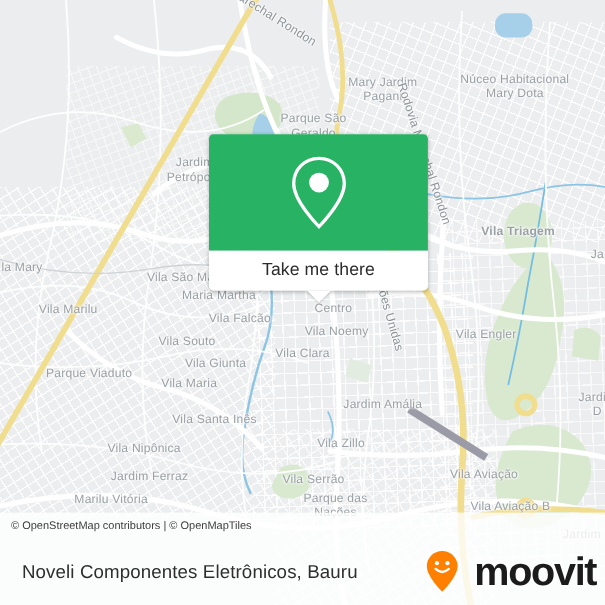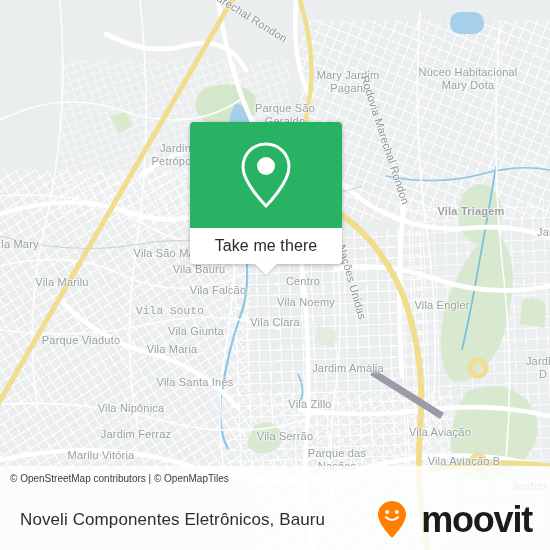--- a/index.html
+++ b/index.html
@@ -57,21 +57,21 @@
     line-height:1.15;
   }
   .lbl.road{
     color:#8d9398;
     font-size:11px;
   }
 
   
   .card{
     position:absolute;
-    left:190px;top:122px;width:152px;
+    left:190px;top:122px;width:199px;
     border-radius:4px;
     box-shadow:0 1px 4px rgba(0,0,0,.28);
     overflow:visible;
     background:transparent;
   }
   .card-top{
     background:#28b264;
     height:106px;
     border-radius:4px 4px 0 0;
     display:flex;align-items:center;justify-content:center;
@@ -106,21 +106,21 @@
     font-size:10px;color:#3c3c3c;padding-left:10px;letter-spacing:0;
   }
   .footer{
     position:absolute;left:0;right:0;top:490px;height:60px;
     background:rgba(255,255,255,.80);
     display:flex;align-items:center;justify-content:space-between;
   }
   .footer-title{
     font-size:17px;color:#2e2e2e;padding-left:20px;letter-spacing:.1px;
   }
-  .brand{display:flex;align-items:center;padding-right:18px;gap:14px;}
+  .brand{display:flex;align-items:center;padding-right:8px;gap:14px;}
   .brand-word{
     font-size:36px;color:#1b1b1b;font-weight:bold;letter-spacing:-1.2px;
     line-height:1;
   }
 </style>
 </head>
 <body>
 
 <div id="app">
 
@@ -209,45 +209,45 @@
         <div class="lbl" style="left: 468px; top: 79px; transform: translate(-50%, -50%);">Núceo Habitacional
 Mary Dota</div>
         <div class="lbl" style="left: 285px; top: 115px; transform: translate(-50%, -50%);">Parque São
 Geraldo</div>
         <div class="lbl" style="left: 177px; top: 155px; transform: translate(-50%, -50%);">Jardim
 Petrópolis</div>
         <div class="lbl road" style="left: 385px; top: 140px; transform: translate(-50%, -50%) rotate(72deg);">Rodovia Marechal Rondon</div>
         <div class="lbl" style="left: 471px; top: 211px; transform: translate(-50%, -50%); font-weight: bold;">Vila Triagem</div>
         <div class="lbl" style="left: 20px; top: 244px; transform: translate(-50%, -50%);">la Mary</div>
         <div class="lbl" style="left: 175px; top: 253px; transform: translate(-50%, -50%);">Vila São Manoel</div>
-        <div class="lbl" style="left: 199px; top: 269px; transform: translate(-50%, -50%);">Vila Bauru</div>
+        <div class="lbl" style="left: 199px; top: 269px; transform: translate(-50%, -50%);">Maria Martha</div>
         <div class="lbl" style="left: 303px; top: 281px; transform: translate(-50%, -50%);">Centro</div>
         <div class="lbl" style="left: 62px; top: 282px; transform: translate(-50%, -50%);">Vila Marilu</div>
         <div class="lbl" style="left: 218px; top: 290px; transform: translate(-50%, -50%);">Vila Falcão</div>
         <div class="lbl" style="left: 306px; top: 302px; transform: translate(-50%, -50%);">Vila Noemy</div>
         <div class="lbl" style="left: 442px; top: 305px; transform: translate(-50%, -50%);">Vila Engler</div>
         <div class="lbl road" style="left: 352px; top: 282px; transform: translate(-50%, -50%) rotate(74deg);">Nações Unidas</div>
-        <div class="lbl" style="left: 170px; top: 311px; transform: translate(-50%, -50%); font-family: Liberation Mono, monospace;">Vila Souto</div>
+        <div class="lbl" style="left: 170px; top: 311px; transform: translate(-50%, -50%);">Vila Souto</div>
         <div class="lbl" style="left: 275px; top: 322px; transform: translate(-50%, -50%);">Vila Clara</div>
         <div class="lbl" style="left: 169px; top: 331px; transform: translate(-50%, -50%); margin-left: 27px;">Vila Giunta</div>
         <div class="lbl" style="left: 172px; top: 349px; transform: translate(-50%, -50%);">Vila Maria</div>
         <div class="lbl" style="left: 81px; top: 340px; transform: translate(-50%, -50%);">Parque Viaduto</div>
         <div class="lbl" style="left: 348px; top: 368px; transform: translate(-50%, -50%);">Jardim Amália</div>
         <div class="lbl" style="left: 543px; top: 232px; transform: translate(-50%, -50%);">Ja</div>
         <div class="lbl" style="left: 195px; top: 382px; transform: translate(-50%, -50%);">Vila Santa Inês</div>
         <div class="lbl" style="left: 310px; top: 404px; transform: translate(-50%, -50%);">Vila Zillo</div>
         <div class="lbl" style="left: 131px; top: 408px; transform: translate(-50%, -50%);">Vila Nipônica</div>
         <div class="lbl" style="left: 543px; top: 368px; transform: translate(-50%, -50%);">Jardim
 D</div>
         <div class="lbl" style="left: 440px; top: 432px; transform: translate(-50%, -50%);">Vila Aviação</div>
         <div class="lbl" style="left: 136px; top: 434px; transform: translate(-50%, -50%);">Jardim Ferraz</div>
         <div class="lbl" style="left: 285px; top: 436px; transform: translate(-50%, -50%);">Vila Serrão</div>
         <div class="lbl" style="left: 101px; top: 455px; transform: translate(-50%, -50%);">Marilu Vitória</div>
         <div class="lbl" style="left: 464px; top: 461px; transform: translate(-50%, -50%); text-align: right;">Vila Aviação B</div>
-        <div class="lbl" style="left: 337px; top: 460px; transform: translate(-50%, -50%);">Parque das
+        <div class="lbl" style="left: 305px; top: 460px; transform: translate(-50%, -50%);">Parque das
 Nações</div>
         <div class="lbl" style="left: 529px; top: 486px; transform: translate(-50%, -50%);">Jardim</div>
       </div>
 
     <div class="card">
       <div class="card-top">
         <svg width="62" height="72" viewBox="0 0 62 72">
           <path d="M31 5 C18 5 8 15 8 28 C8 44 31 67 31 67 C31 67 54 44 54 28 C54 15 44 5 31 5 Z" fill="none" stroke="#ffffff" stroke-width="3"></path>
           <circle cx="31" cy="27" r="9" fill="#ffffff"></circle>
         </svg>

